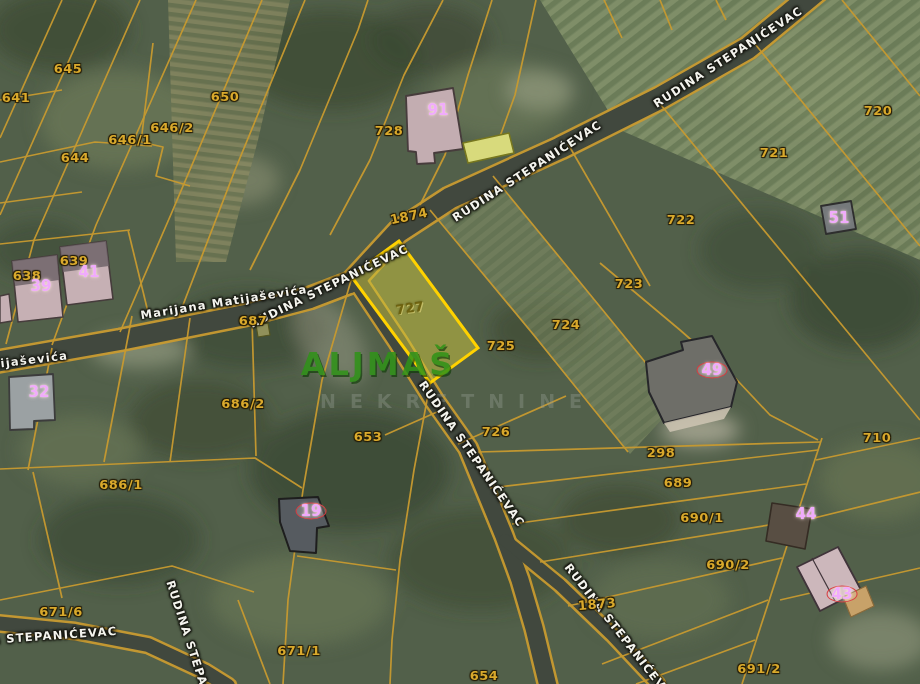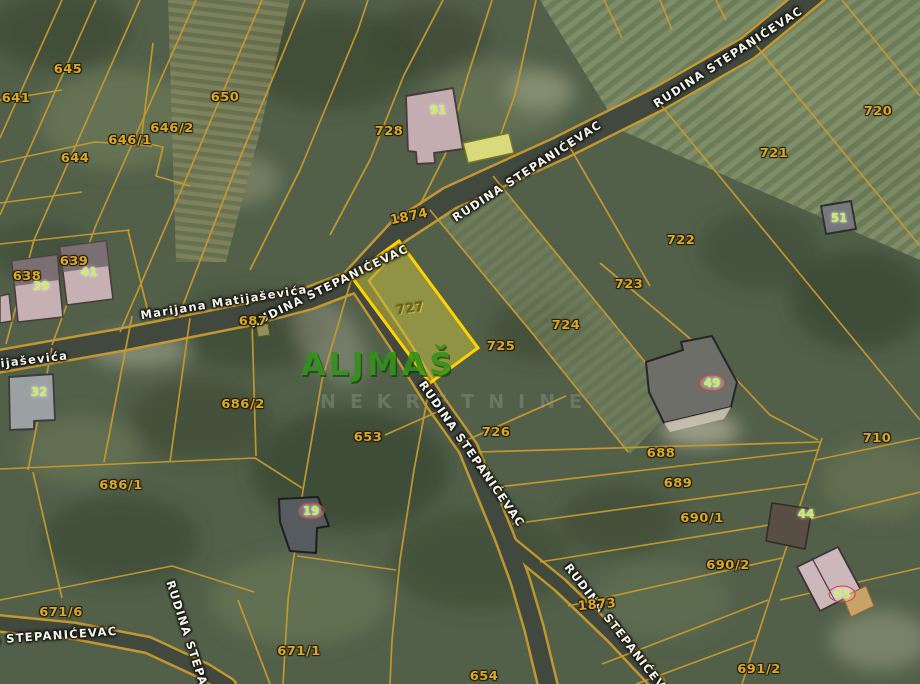--- a/index.html
+++ b/index.html
@@ -4,21 +4,21 @@
 <style>
   html,body{margin:0;padding:0;background:#222;}
   .stage{position:relative;width:920px;height:684px;overflow:hidden;
          font-family:"DejaVu Sans","Liberation Sans",sans-serif;background:#55624a;}
   .stage svg{position:absolute;left:0;top:0;}
   .layer{position:absolute;left:0;top:0;width:920px;height:620px;pointer-events:none;}
   .plabel{position:absolute;font-weight:bold;font-size:13px;color:#d9a92c;white-space:nowrap;
           letter-spacing:.5px;
           text-shadow:1px 1px 1px #241c06,-1px -1px 1px #241c06,1px -1px 1px #241c06,-1px 1px 1px #241c06;}
   .plabel.dark{color:#6f6410;text-shadow:1px 1px 0 rgba(245,235,140,.55),0 0 2px rgba(60,50,0,.8);}
-  .blabel{position:absolute;font-weight:bold;font-size:12px;color:#bef264;white-space:nowrap;
+  .blabel{position:absolute;font-weight:bold;font-size:15px;color:#f0abfc;white-space:nowrap;
           text-shadow:0 0 2px rgba(255,228,225,.95),0 0 4px rgba(255,228,225,.7);}
   .blabel.circled{border:1.6px solid #d93a3e;border-radius:50%;padding:0 4px;line-height:15px;
           background:rgba(255,240,240,.18);}
   .slabel{position:absolute;font-weight:bold;font-size:11.5px;color:#f4f4ee;white-space:nowrap;
           letter-spacing:1.3px;
           text-shadow:1px 1px 2px #15150f,-1px -1px 2px #15150f,1px -1px 2px #15150f,-1px 1px 2px #15150f,0 0 4px #000;}
   .wm-big{position:absolute;left:468px;top:352px;transform:translate(-50%,-50%);
           font-size:92px;font-weight:bold;letter-spacing:6px;color:rgba(125,133,122,.26);white-space:nowrap;}
   .wm-tag{position:absolute;left:458px;top:401px;transform:translate(-50%,-50%);
           font-size:19px;font-weight:bold;letter-spacing:14px;color:rgba(150,158,146,.38);white-space:nowrap;}
@@ -212,39 +212,39 @@
       <div class="plabel" style="left: 74px; top: 260px; transform: translate(-50%, -50%) rotate(0deg);">639</div>
       <div class="plabel" style="left: 27px; top: 275px; transform: translate(-50%, -50%) rotate(0deg);">638</div>
       <div class="plabel" style="left: 253px; top: 320px; transform: translate(-50%, -50%) rotate(0deg);">687</div>
       <div class="plabel" style="left: 243px; top: 403px; transform: translate(-50%, -50%) rotate(0deg);">686/2</div>
       <div class="plabel" style="left: 121px; top: 456px; transform: translate(-50%, -50%) rotate(0deg); margin-top: 28px;">686/1</div>
       <div class="plabel" style="left: 368px; top: 436px; transform: translate(-50%, -50%) rotate(0deg);">653</div>
       <div class="plabel dark" style="left: 410px; top: 308px; transform: translate(-50%, -50%) rotate(-8deg);">727</div>
       <div class="plabel" style="left: 501px; top: 345px; transform: translate(-50%, -50%) rotate(0deg);">725</div>
       <div class="plabel" style="left: 566px; top: 324px; transform: translate(-50%, -50%) rotate(0deg);">724</div>
       <div class="plabel" style="left: 496px; top: 431px; transform: translate(-50%, -50%) rotate(0deg);">726</div>
-      <div class="plabel" style="left: 681px; top: 219px; transform: translate(-50%, -50%) rotate(0deg); margin-top: 20px;">722</div>
+      <div class="plabel" style="left: 681px; top: 219px; transform: translate(-50%, -50%) rotate(0deg);">722</div>
       <div class="plabel" style="left: 629px; top: 283px; transform: translate(-50%, -50%) rotate(0deg);">723</div>
       <div class="plabel" style="left: 774px; top: 152px; transform: translate(-50%, -50%) rotate(0deg);">721</div>
       <div class="plabel" style="left: 878px; top: 110px; transform: translate(-50%, -50%) rotate(0deg);">720</div>
       <div class="plabel" style="left: 877px; top: 437px; transform: translate(-50%, -50%) rotate(0deg);">710</div>
-      <div class="plabel" style="left: 661px; top: 452px; transform: translate(-50%, -50%) rotate(0deg);">688</div>
+      <div class="plabel" style="left: 661px; top: 452px; transform: translate(-50%, -50%) rotate(0deg);">298</div>
       <div class="plabel" style="left: 678px; top: 482px; transform: translate(-50%, -50%) rotate(0deg);">689</div>
       <div class="plabel" style="left: 702px; top: 517px; transform: translate(-50%, -50%) rotate(0deg);">690/1</div>
       <div class="plabel" style="left: 728px; top: 564px; transform: translate(-50%, -50%) rotate(0deg);">690/2</div>
       <div class="plabel" style="left: 759px; top: 624px; transform: translate(-50%, -50%) rotate(0deg); margin-top: 44px;">691/2</div>
       <div class="plabel" style="left: 61px; top: 611px; transform: translate(-50%, -50%) rotate(0deg);">671/6</div>
       <div class="plabel" style="left: 299px; top: 650px; transform: translate(-50%, -50%) rotate(0deg);">671/1</div>
       <div class="plabel" style="left: 484px; top: 675px; transform: translate(-50%, -50%) rotate(0deg);">654</div>
       <div class="plabel" style="left: 597px; top: 604px; transform: translate(-50%, -50%) rotate(-5deg);">1873</div>
     </div>
   <div class="layer" id="building-layer">
       <div class="blabel" style="left: 438px; top: 110px; transform: translate(-50%, -50%) rotate(0deg);">91</div>
       <div class="blabel" style="left: 89px; top: 272px; transform: translate(-50%, -50%) rotate(0deg);">41</div>
       <div class="blabel" style="left: 41px; top: 286px; transform: translate(-50%, -50%) rotate(0deg);">39</div>
       <div class="blabel" style="left: 39px; top: 392px; transform: translate(-50%, -50%) rotate(0deg);">32</div>
       <div class="blabel" style="left: 839px; top: 218px; transform: translate(-50%, -50%) rotate(0deg);">51</div>
-      <div class="blabel circled" style="left: 712px; top: 370px; transform: translate(-50%, -50%) rotate(0deg); margin-top: 13px;">49</div>
+      <div class="blabel circled" style="left: 712px; top: 370px; transform: translate(-50%, -50%) rotate(0deg);">49</div>
       <div class="blabel circled" style="left: 311px; top: 511px; transform: translate(-50%, -50%) rotate(0deg);">19</div>
       <div class="blabel" style="left: 806px; top: 514px; transform: translate(-50%, -50%) rotate(0deg);">44</div>
       <div class="blabel circled" style="left: 842px; top: 570px; transform: translate(-50%, -50%) rotate(0deg); margin-top: 24px;">43</div>
     </div>
 </div>
 
 </body></html>

